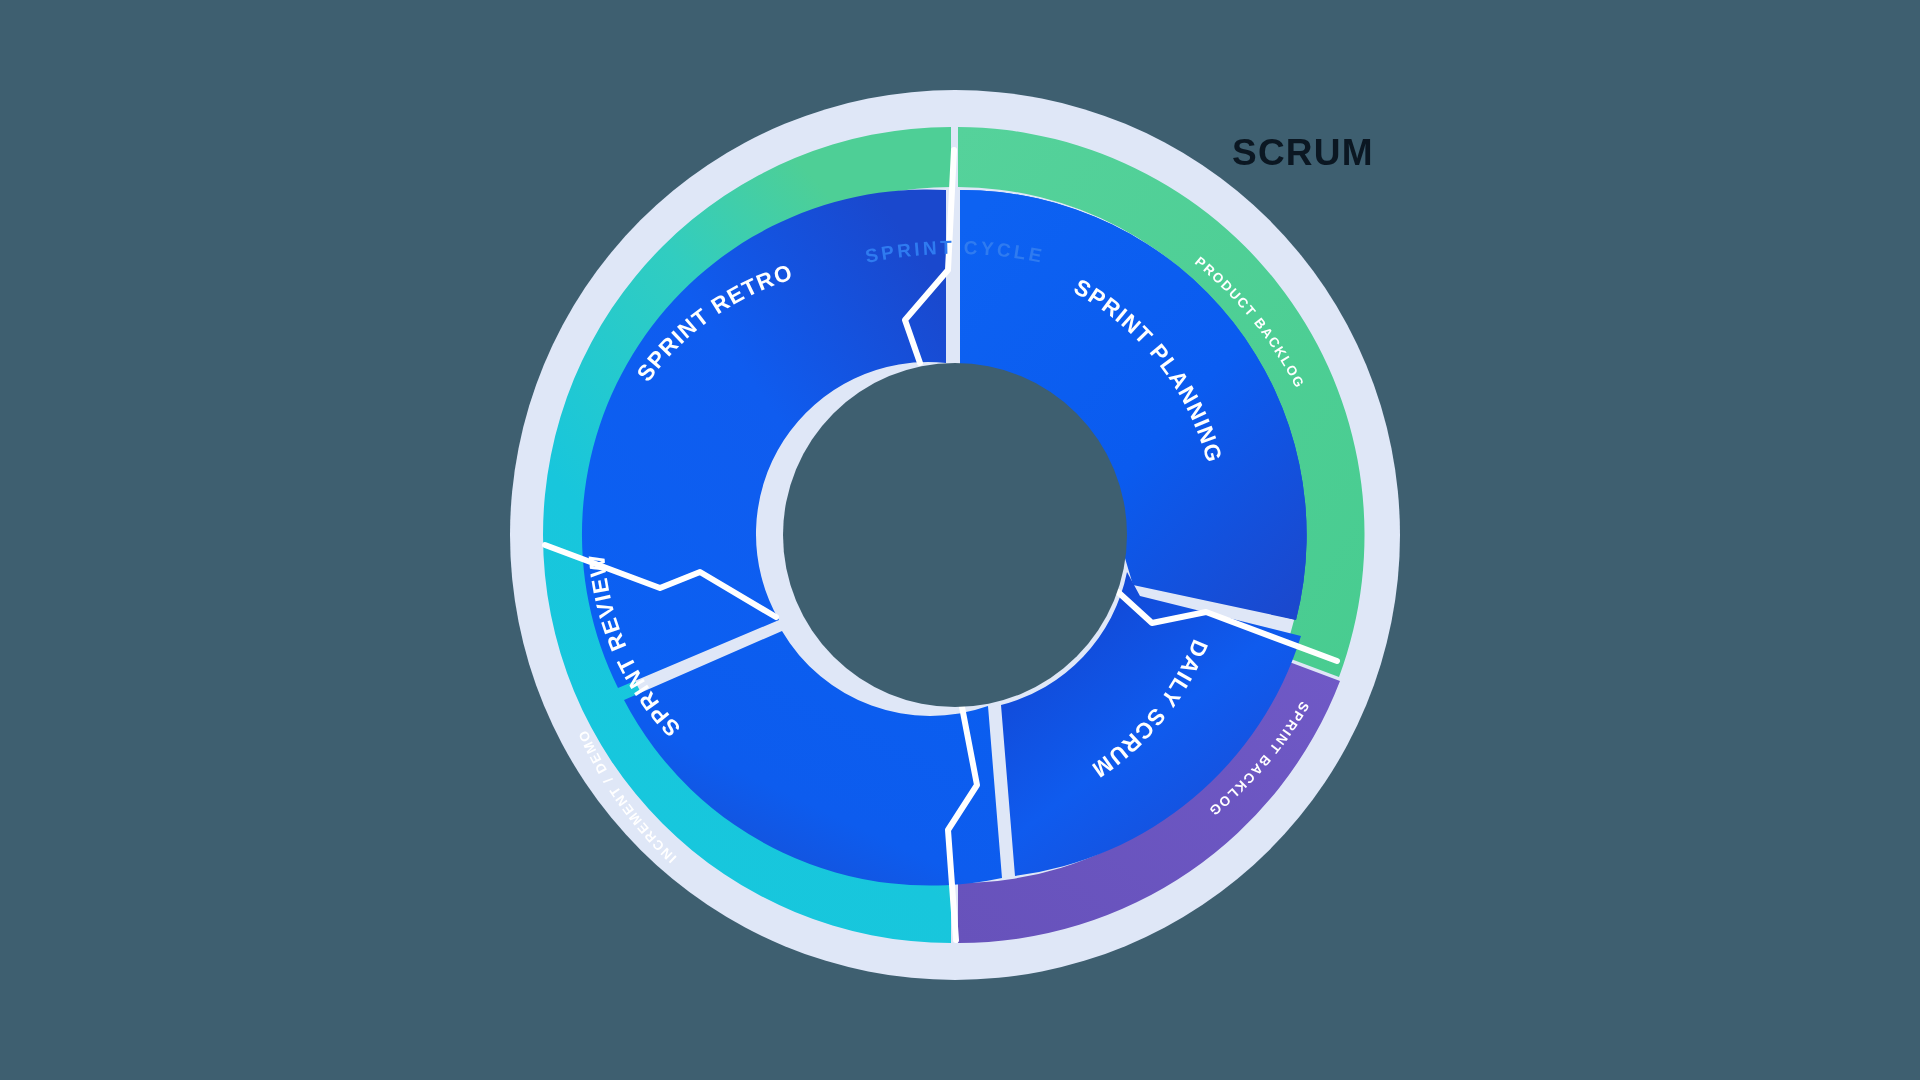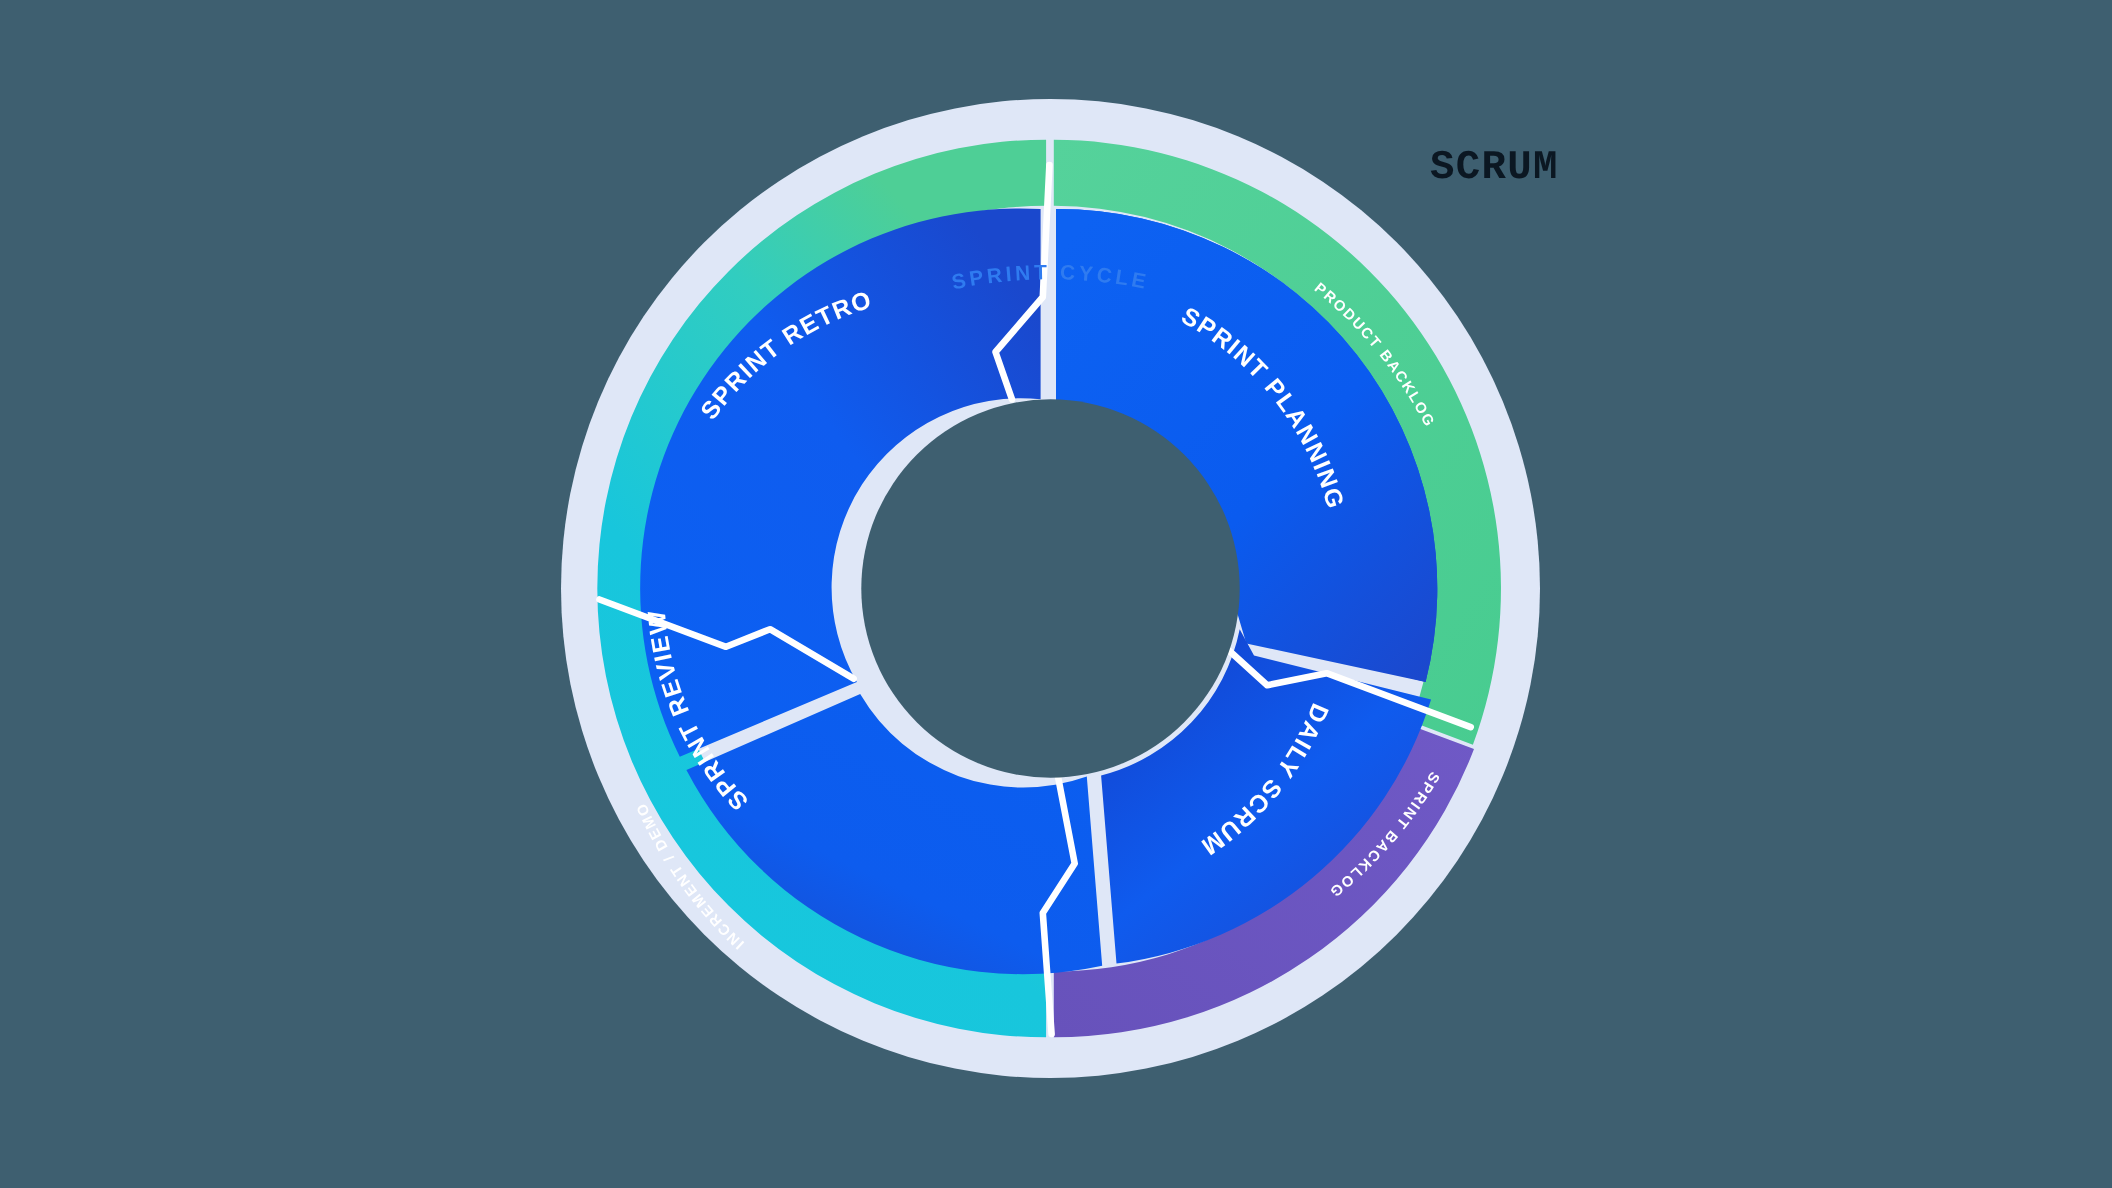--- a/index.html
+++ b/index.html
@@ -25,28 +25,28 @@
   #diagram-svg {
     position: absolute;
     left: 0;
     top: 0;
     width: 1920px;
     height: 1080px;
     display: block;
   }
   .title-text {
     position: absolute;
-    left: 1300px;
+    left: 1232px;
     top: 132px;
     font-size: 37px;
     font-weight: 600;
     letter-spacing: 1.2px;
     color: #0b1722;
     white-space: nowrap;
-    font-family: Liberation Mono, monospace;
+    font-family: Liberation Sans, sans-serif;
   }
   .arc-label-outer {
     font-family: "Liberation Sans", sans-serif;
     font-size: 13.5px;
     font-weight: 700;
     letter-spacing: 1.7px;
     fill: #ffffff;
   }
   .arc-label-cycle {
     font-family: "Liberation Sans", sans-serif;

